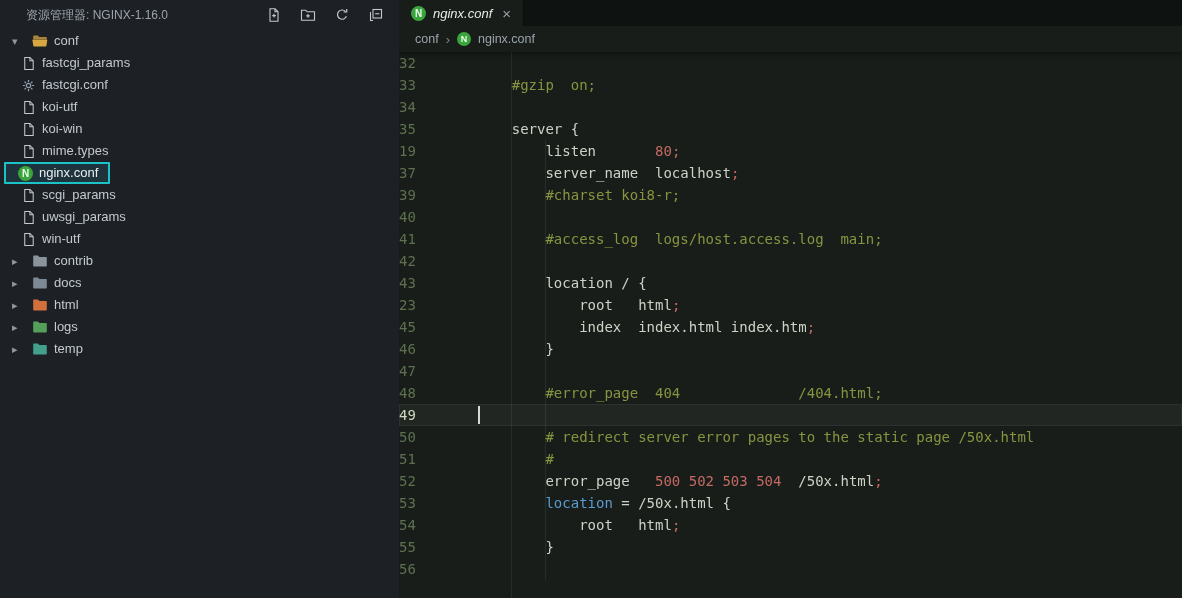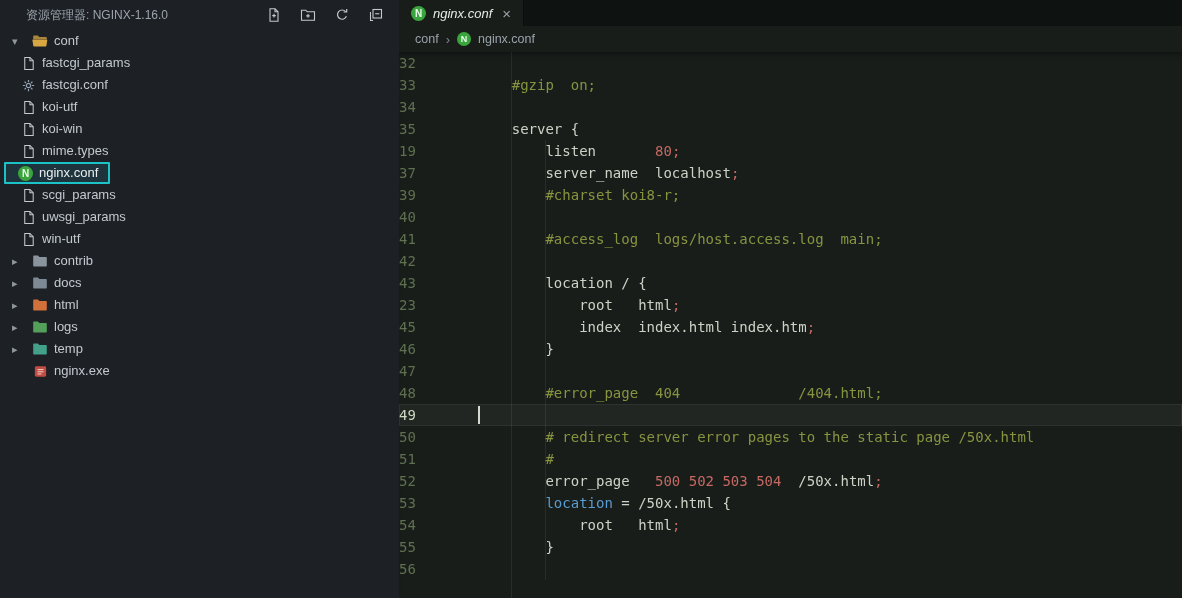--- a/index.html
+++ b/index.html
@@ -278,32 +278,20 @@
           <span class="arrow">▸</span>
           <span class="item-box">
             <span class="tree-icon">
               <svg width="16" height="16" viewBox="0 0 16 16">
                 <path d="M1.2 3.2c0-.4.3-.7.7-.7h4l1.5 1.6h6.7c.4 0 .7.3.7.7v8c0 .4-.3.7-.7.7H1.9c-.4 0-.7-.3-.7-.7z" fill="#43a08b"></path>
               </svg>
             </span>
             <span class="tree-label">temp</span>
           </span>
         </div>
-        <div class="tree-row lvl0">
-          <span class="arrow"></span>
-          <span class="item-box">
-            <span class="tree-icon">
-              <svg width="15" height="15" viewBox="0 0 16 16">
-                <rect x="2" y="2.5" width="12" height="11" rx="1.5" fill="#c24b42"></rect>
-                <path d="M4.8 6h6.4M4.8 8.3h6.4M4.8 10.6h4.2" stroke="#f3dbd7" stroke-width="1"></path>
-              </svg>
-            </span>
-            <span class="tree-label">nginx.exe</span>
-          </span>
-        </div>
       </div>
   </aside>
 
   <main class="main">
     <div class="tabbar">
       <div class="tab active">
         <span class="nginx-badge">N</span>
         <span class="tab-label">nginx.conf</span>
         <span class="tab-close">×</span>
       </div>

